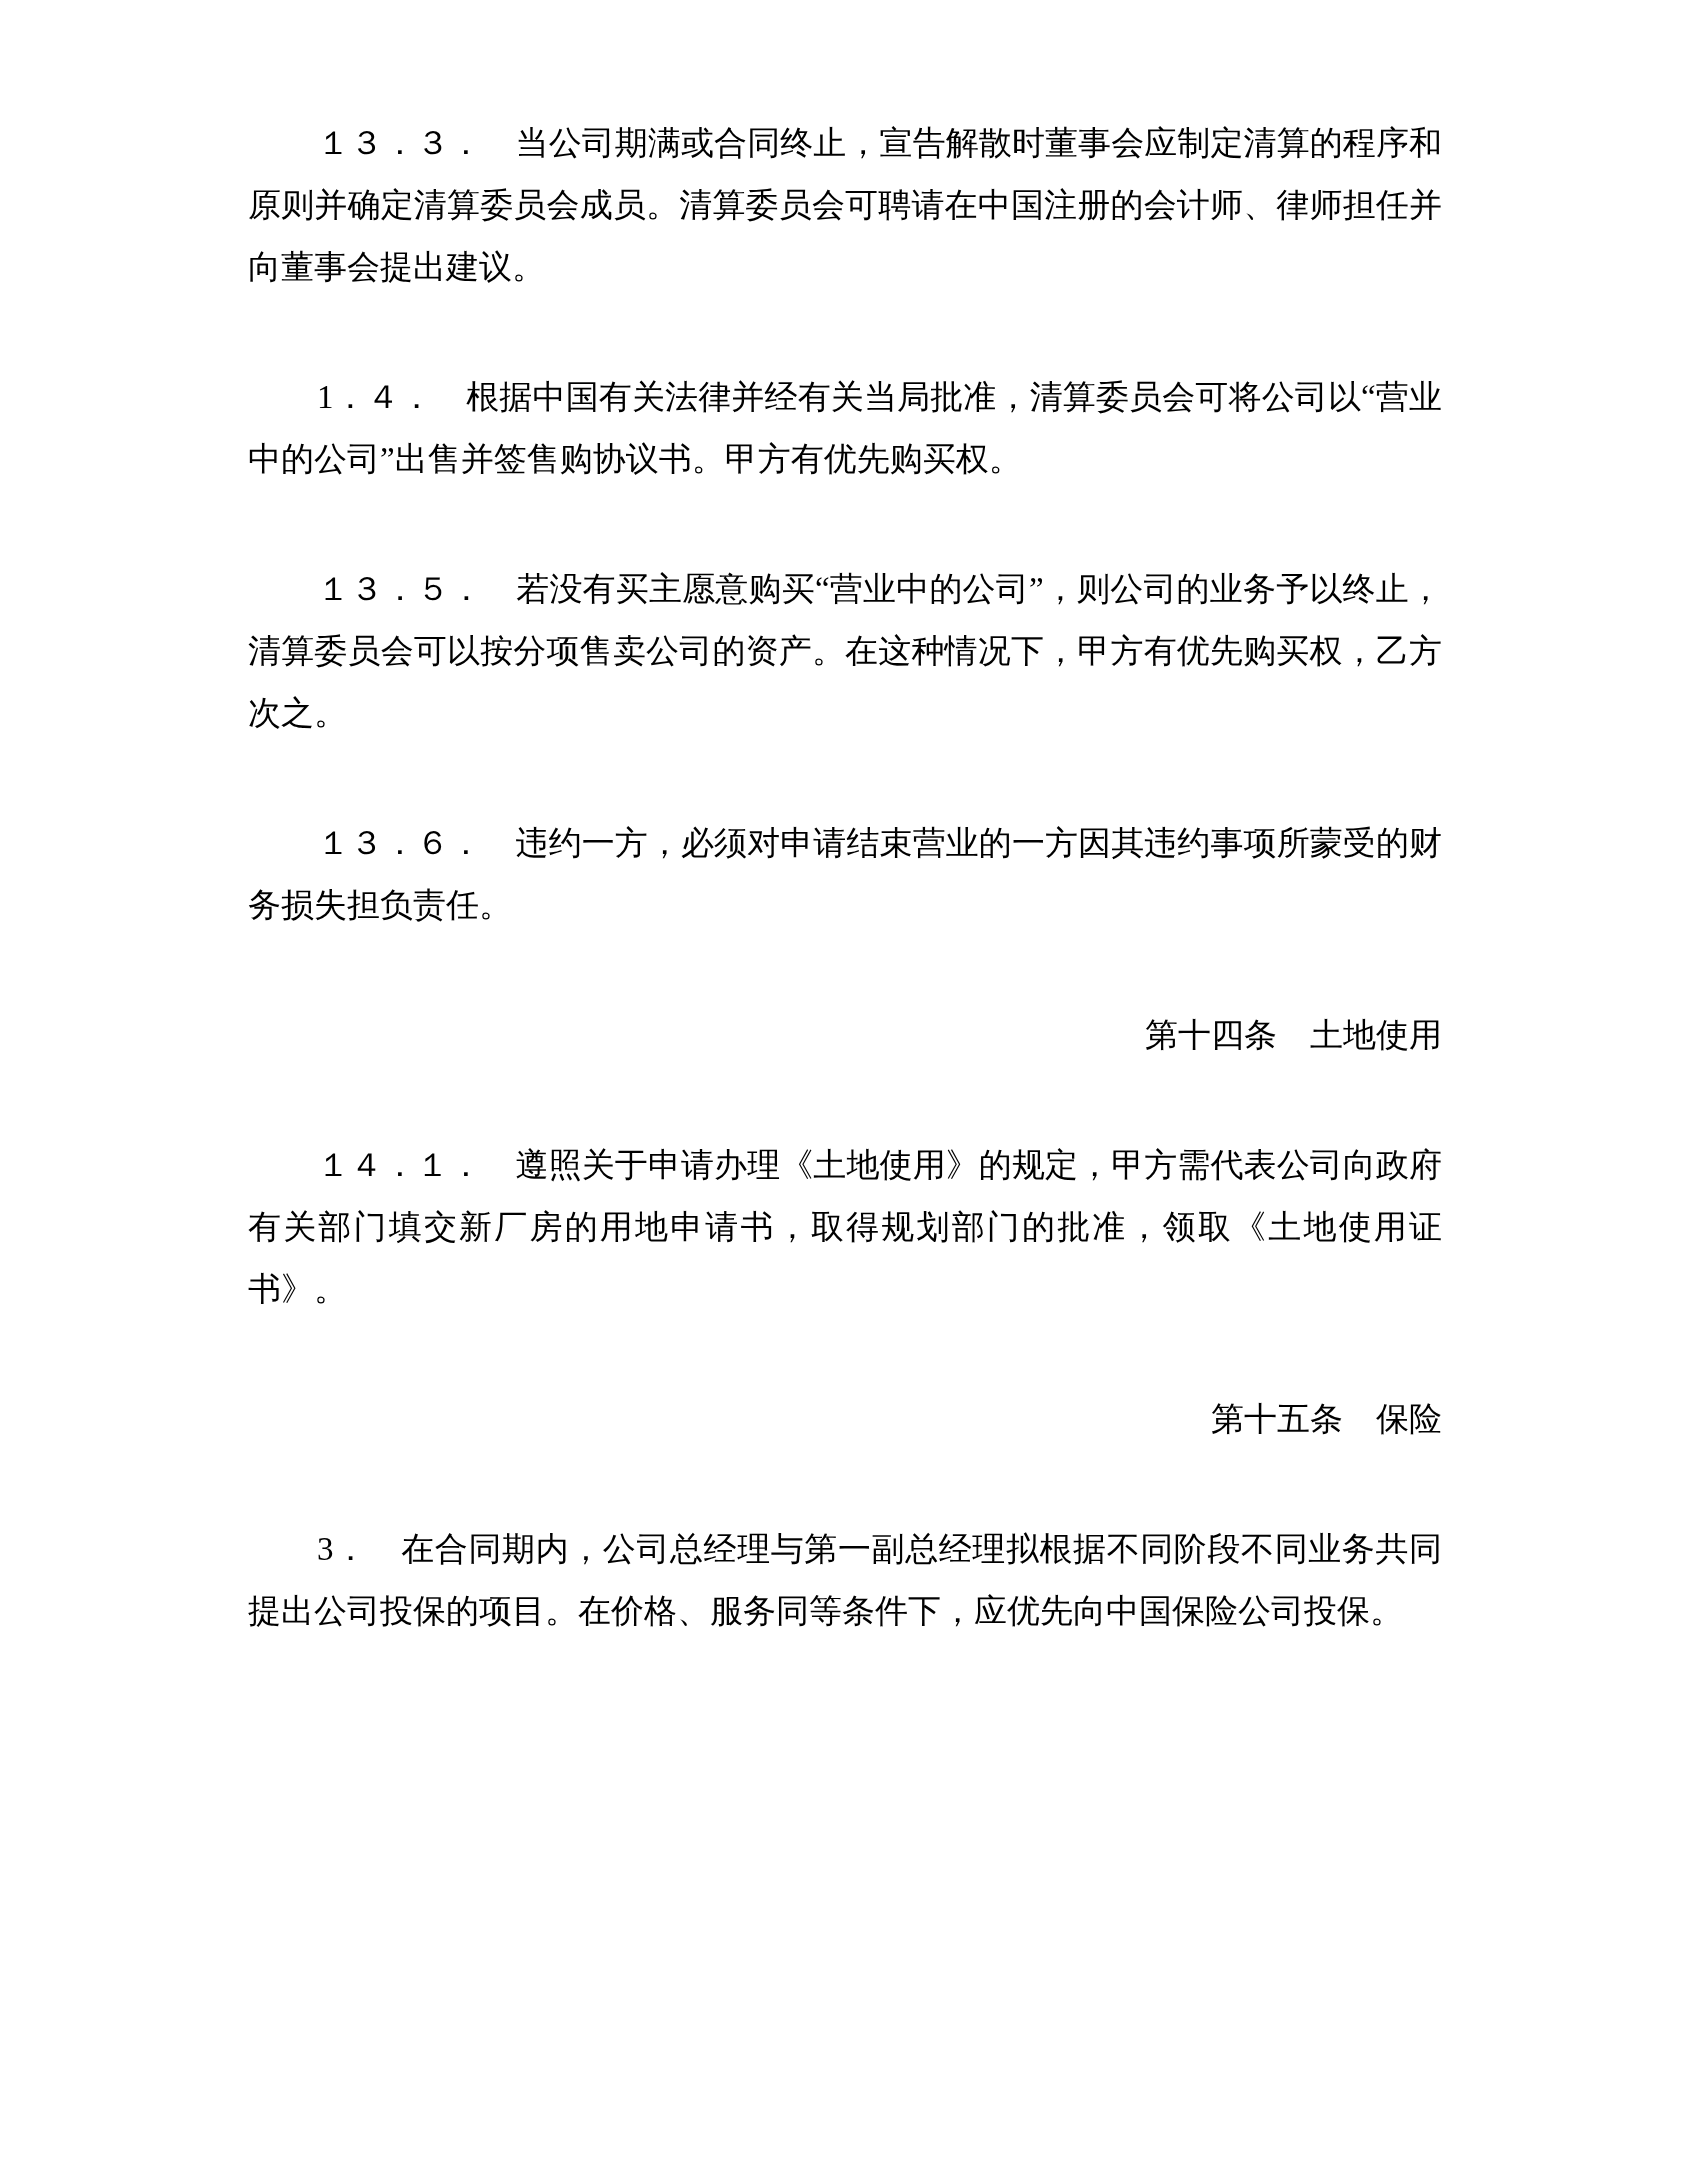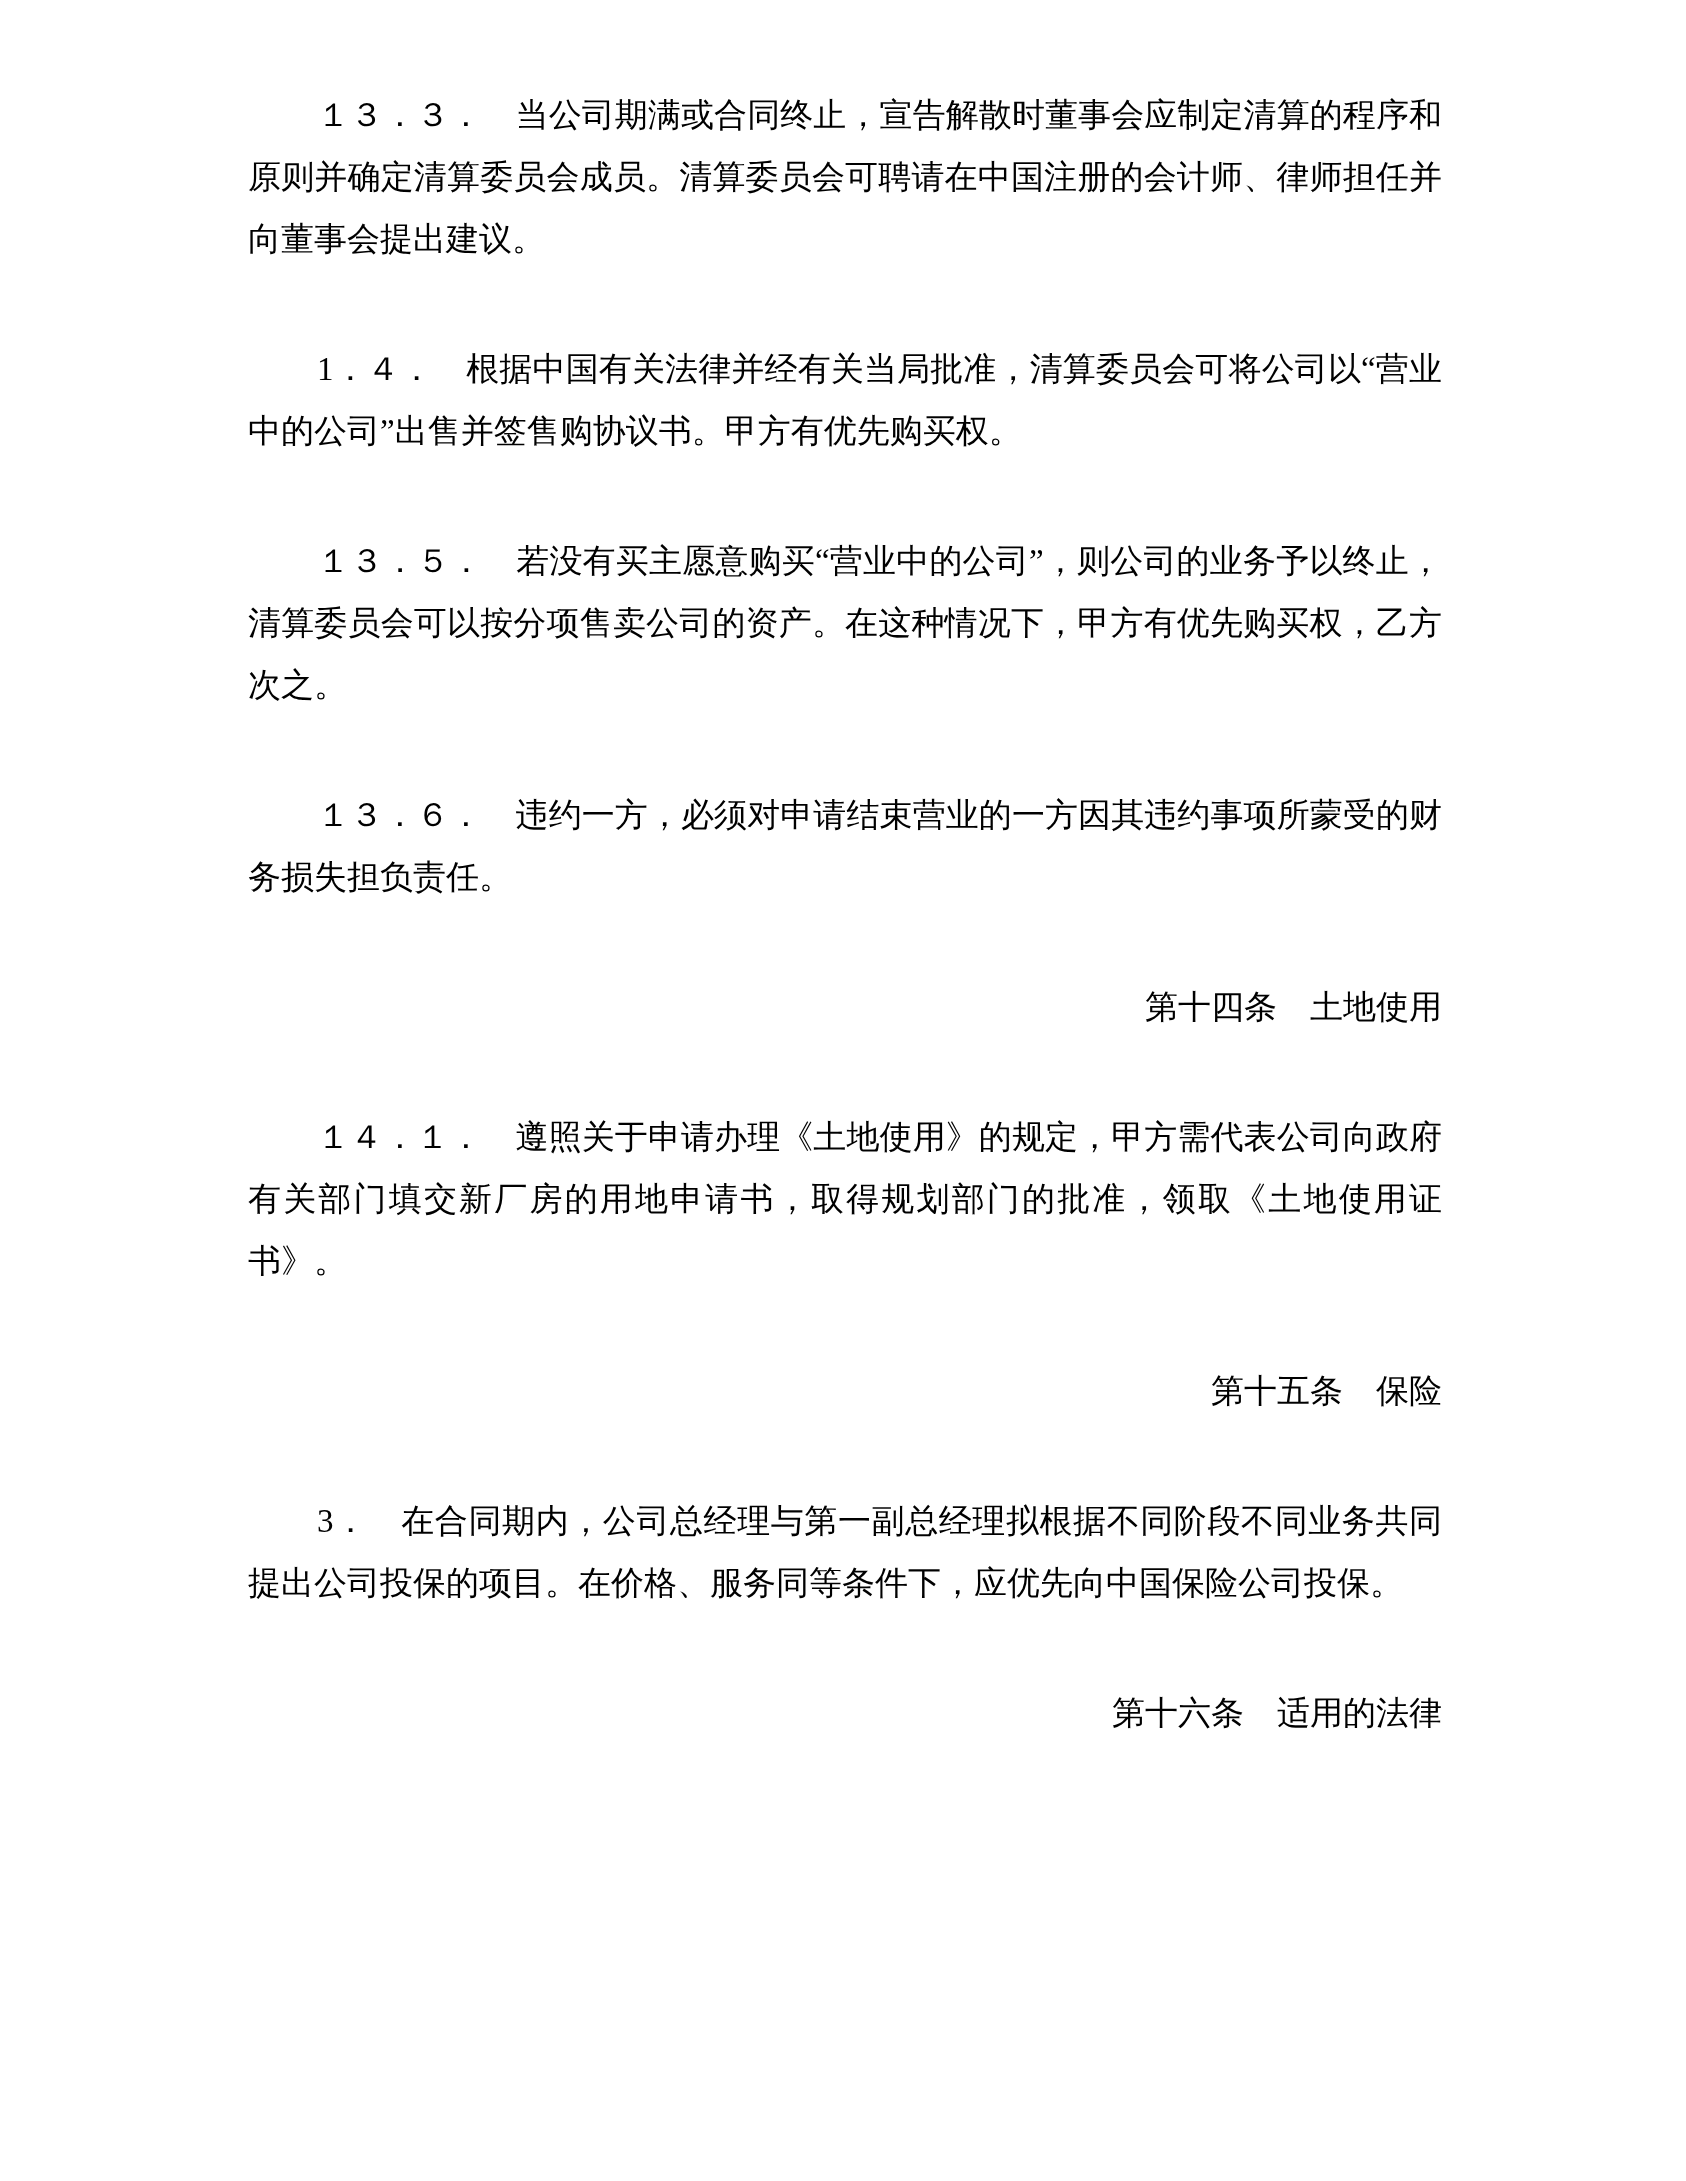--- a/index.html
+++ b/index.html
@@ -8,21 +8,21 @@
   }
   body {
     width: 1686px;
     height: 2182px;
     background: #ffffff;
   }
   .page {
     box-sizing: border-box;
     width: 1686px;
     height: 2182px;
-    padding: 84px 244px 0 248px;
+    padding: 112px 244px 0 248px;
     background: #ffffff;
     color: #000000;
     font-family: "Liberation Serif", "DejaVu Serif", serif;
     overflow: hidden;
   }
   .page p {
     margin: 68px 0 0 0;
     font-size: 33px;
     line-height: 62px;
     text-indent: 69px;
@@ -43,15 +43,14 @@
 
 <div class="page">
   <p class="clause">１３．３．　当公司期满或合同终止，宣告解散时董事会应制定清算的程序和原则并确定清算委员会成员。清算委员会可聘请在中国注册的会计师、律师担任并向董事会提出建议。</p>
   <p class="clause">1．４．　根据中国有关法律并经有关当局批准，清算委员会可将公司以“营业中的公司”出售并签售购协议书。甲方有优先购买权。</p>
   <p class="clause">１３．５．　若没有买主愿意购买“营业中的公司”，则公司的业务予以终止，清算委员会可以按分项售卖公司的资产。在这种情况下，甲方有优先购买权，乙方次之。</p>
   <p class="clause">１３．６．　违约一方，必须对申请结束营业的一方因其违约事项所蒙受的财务损失担负责任。</p>
   <p class="heading">第十四条　土地使用</p>
   <p class="clause">１４．１．　遵照关于申请办理《土地使用》的规定，甲方需代表公司向政府有关部门填交新厂房的用地申请书，取得规划部门的批准，领取《土地使用证书》。</p>
   <p class="heading">第十五条　保险</p>
   <p class="clause">3．　在合同期内，公司总经理与第一副总经理拟根据不同阶段不同业务共同提出公司投保的项目。在价格、服务同等条件下，应优先向中国保险公司投保。</p>
-  <p class="heading">第十六条　适用的法律</p>
 </div>
 
 
 </body></html>

